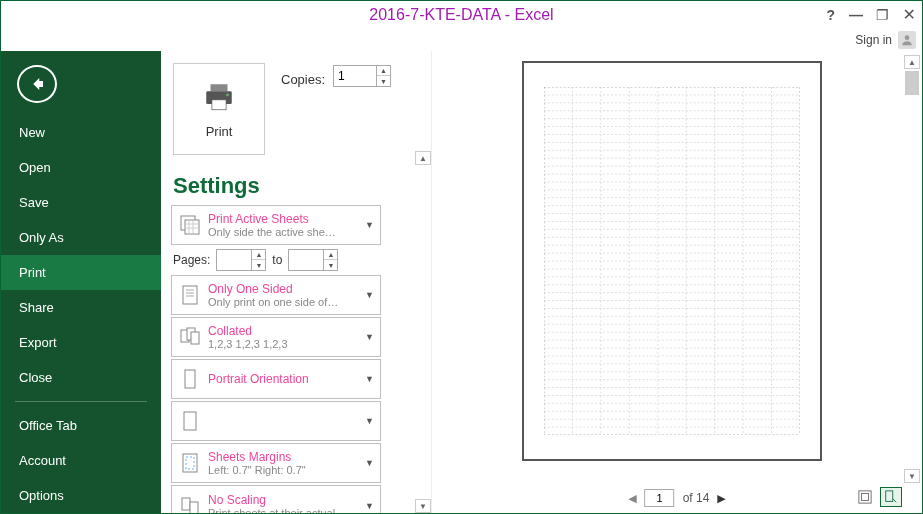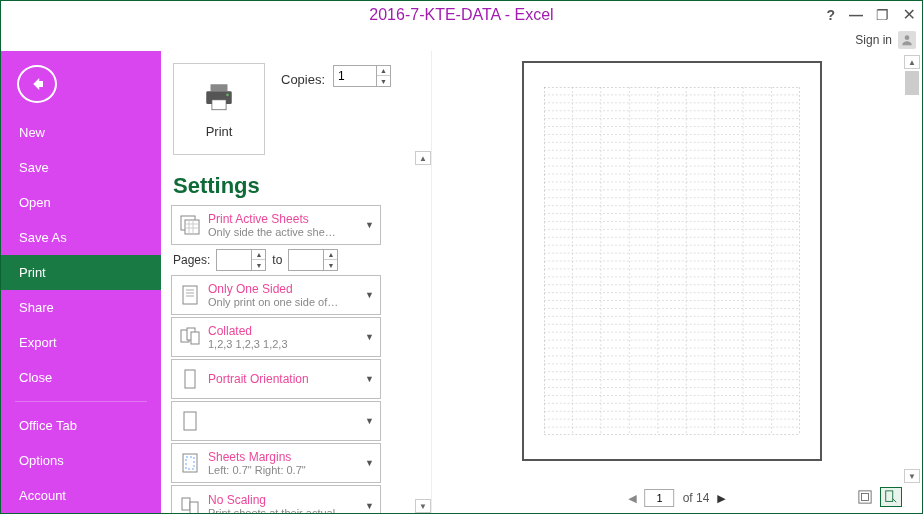--- a/index.html
+++ b/index.html
@@ -5,21 +5,21 @@
 * { box-sizing: border-box; margin: 0; padding: 0; font-family: "Segoe UI", Tahoma, sans-serif; }
 body { width: 923px; height: 514px; overflow: hidden; background: #fff; font-size: 12px; color: #333; border: 1px solid #0a6332; }
 .titlebar { height: 28px; display: flex; align-items: center; justify-content: center; position: relative; background: #fff; }
 .titlebar .title { color: #a21caf; font-size: 16px; }
 .titlebar .controls { position: absolute; right: 6px; top: 4px; display: flex; gap: 14px; align-items: center; color: #555; }
 .titlebar .controls span { cursor: default; font-size: 14px; }
 .signin-row { height: 22px; display: flex; justify-content: flex-end; align-items: center; padding-right: 6px; gap: 6px; color: #444; font-size: 12px; }
 .signin-row .avatar { width: 18px; height: 18px; background: #ddd; border-radius: 2px; display:flex; align-items:center; justify-content:center;}
 .signin-row .avatar svg { width:14px; height:14px; fill:#999;}
 .main { display: flex; height: calc(514px - 28px - 22px - 2px); }
-.sidebar { width: 160px; background: #d946ef; color: #fff; display: flex; flex-direction: column; padding-top: 8px; }
+.sidebar { width: 160px; background: #14532d; color: #fff; display: flex; flex-direction: column; padding-top: 8px; }
 .back-btn { width: 40px; height: 40px; border: 2px solid #fff; border-radius: 50%; margin: 6px 0 12px 16px; display:flex; align-items:center; justify-content:center; }
 .back-btn svg { width: 18px; height: 18px; fill: #fff; }
 .side-item { padding: 10px 18px; font-size: 13px; cursor: default; }
 .side-item.active { background: #1a7a44; }
 .side-sep { height: 1px; background: rgba(255,255,255,0.25); margin: 6px 14px; }
 .content { flex: 1; display: flex; }
 .settings-pane { width: 270px; padding: 12px 0 0 10px; position: relative; }
 .print-tile { width: 92px; height: 92px; border: 1px solid #ccc; display: flex; flex-direction: column; align-items: center; justify-content: center; gap: 10px; margin-left: 2px; }
 .print-tile svg { width: 34px; height: 34px; }
 .print-tile .lbl { font-size: 13px; color: #333; }
@@ -82,31 +82,31 @@
 </div>
 
 <div class="main">
   <div class="sidebar">
     <div class="back-btn">
       <svg viewBox="0 0 24 24">
           <path d="M15 4l-8 8 8 8v-4h5v-8h-5z"></path>
         </svg>
     </div>
     <div class="side-item">New</div>
+    <div class="side-item">Open</div>
     <div class="side-item">Save</div>
-    <div class="side-item">Open</div>
-    <div class="side-item">Save As</div>
+    <div class="side-item">Only As</div>
     <div class="side-item active">Print</div>
     <div class="side-item">Share</div>
     <div class="side-item">Export</div>
     <div class="side-item">Close</div>
     <div class="side-sep"></div>
     <div class="side-item">Office Tab</div>
+    <div class="side-item">Account</div>
     <div class="side-item">Options</div>
-    <div class="side-item">Account</div>
   </div>
 
   <div class="content">
     <div class="settings-pane">
       <div class="print-tile">
         <svg viewBox="0 0 48 48">
             <rect x="12" y="6" width="24" height="10" fill="#888"></rect>
             <rect x="6" y="16" width="36" height="18" rx="2" fill="#555"></rect>
             <rect x="14" y="28" width="20" height="14" fill="#fff" stroke="#555"></rect>
             <circle cx="36" cy="21" r="2" fill="#6a6"></circle>

